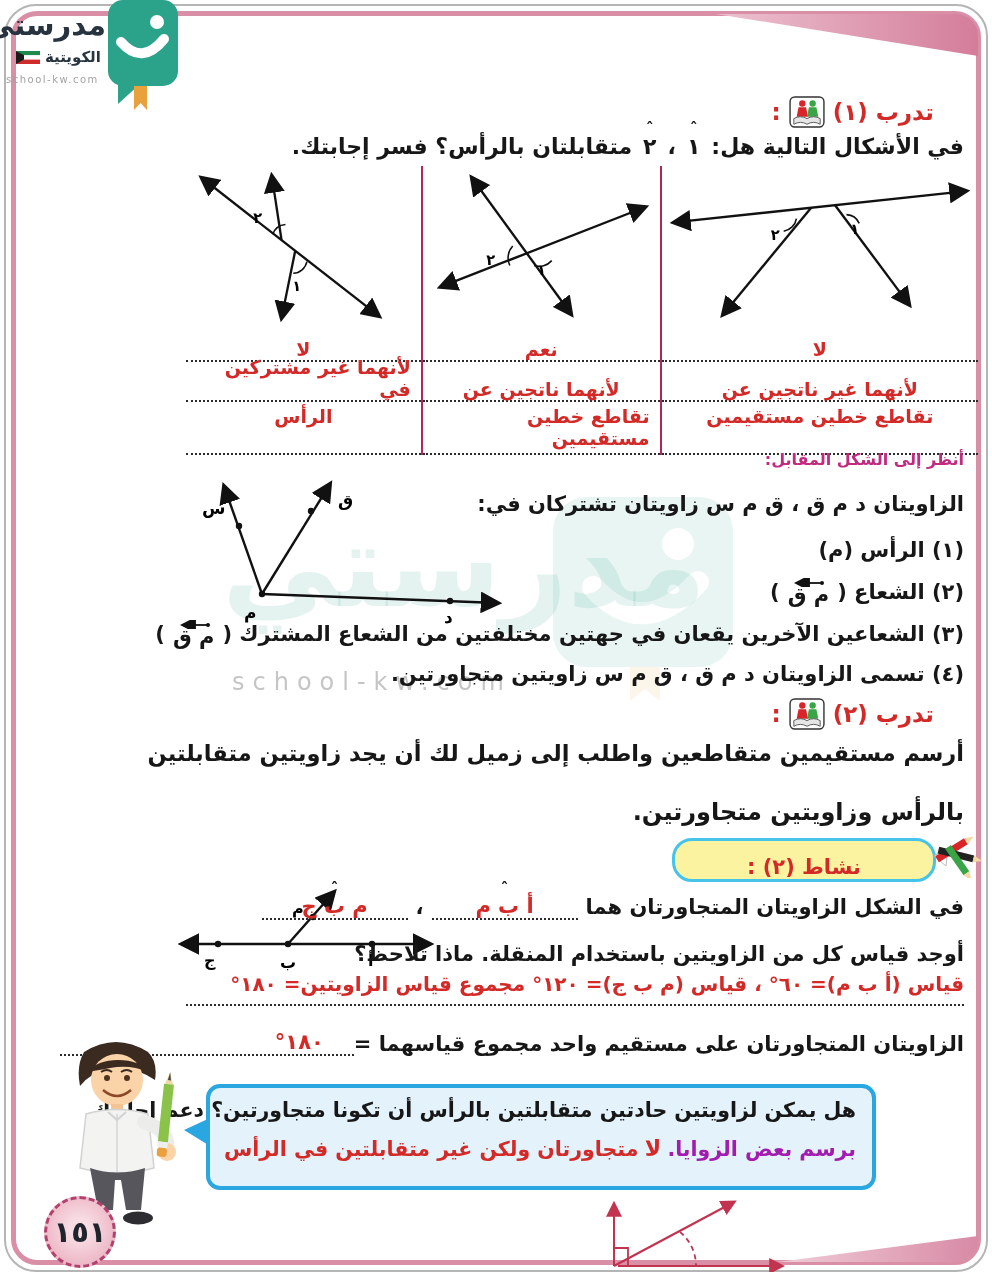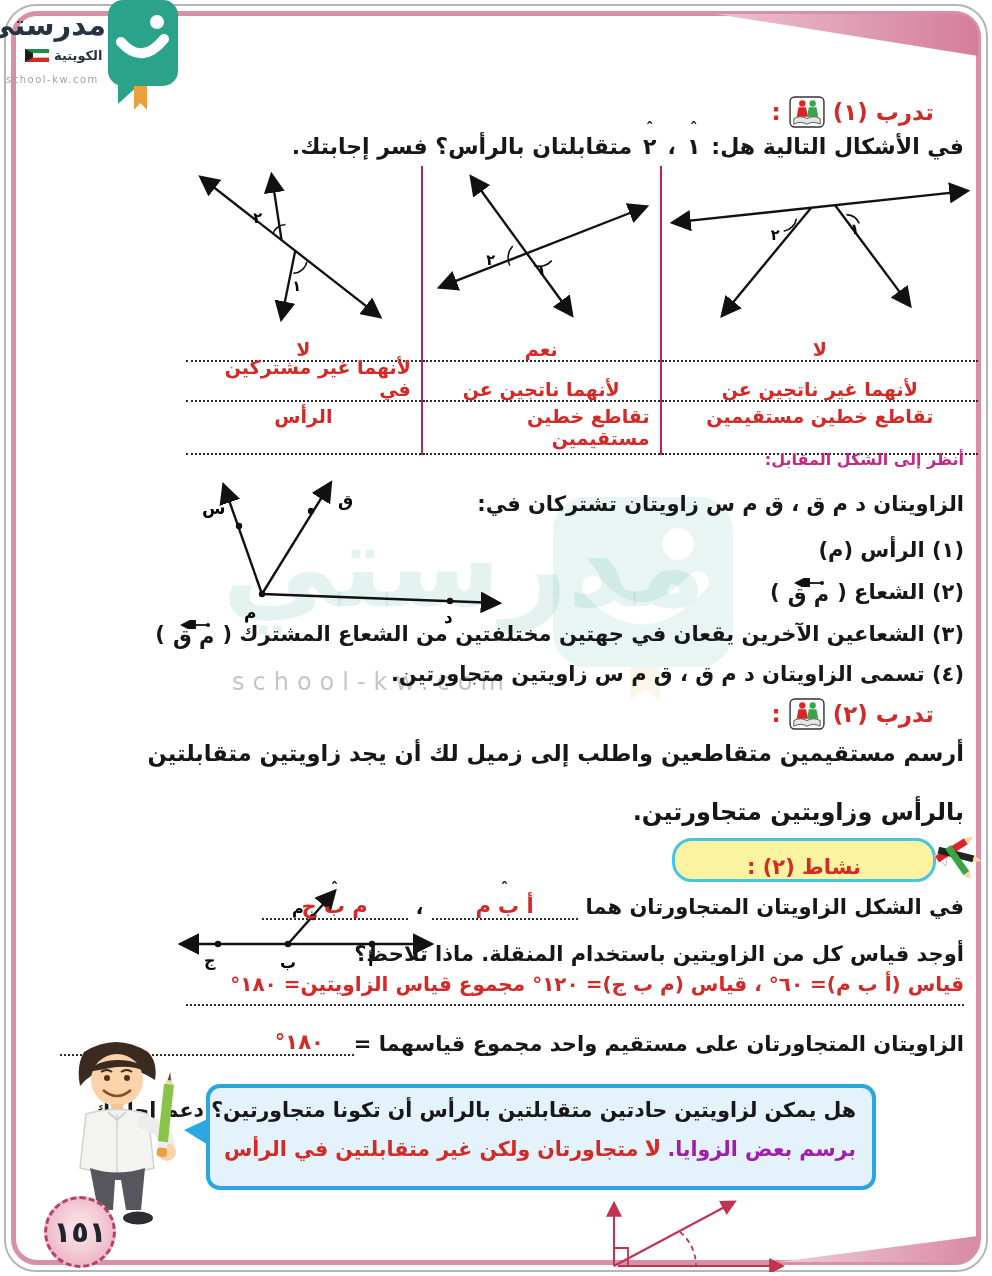--- a/index.html
+++ b/index.html
@@ -62,21 +62,21 @@
         border-top:12px solid transparent;border-bottom:16px solid transparent;
         border-right:26px solid #2aa6e0;}
   .page-circle{position:absolute;left:44px;top:1196px;width:66px;height:66px;border-radius:50%;
                border:3px dashed #b2416d;background:radial-gradient(circle at 50% 45%,#f8dde4 20%,#e8a8ba 95%);
                display:flex;align-items:center;justify-content:center;font-weight:700;font-size:29px;
                color:#20242c;z-index:3;}
   
   .logo-title{position:absolute;left:14px;top:8px;width:92px;font-weight:700;font-size:29px;
               color:#273440;direction:rtl;text-align:left;z-index:3;}
   .logo-sub{position:absolute;left:16px;top:48px;display:flex;direction:rtl;align-items:center;gap:5px;
-            font-weight:700;font-size:13px;color:#273440;z-index:3;margin-left:9px;}
+            font-weight:700;font-size:15px;color:#273440;z-index:3;}
   .logo-url{position:absolute;left:6px;top:74px;font-size:10px;letter-spacing:1.5px;color:#a2a2a2;z-index:3;}
   
   .wm-text{position:absolute;left:222px;top:498px;font-size:116px;font-weight:700;
            color:rgba(43,163,138,0.13);direction:rtl;z-index:1;white-space:nowrap;}
   .wm-url{position:absolute;left:232px;top:668px;font-size:24px;letter-spacing:8px;
           color:rgba(140,140,140,0.5);z-index:1;}
   .wm-logo{position:absolute;left:548px;top:492px;opacity:0.10;z-index:1;}
   svg text{font-family:"DejaVu Sans",sans-serif;font-weight:700;}
 </style>
 </head>

